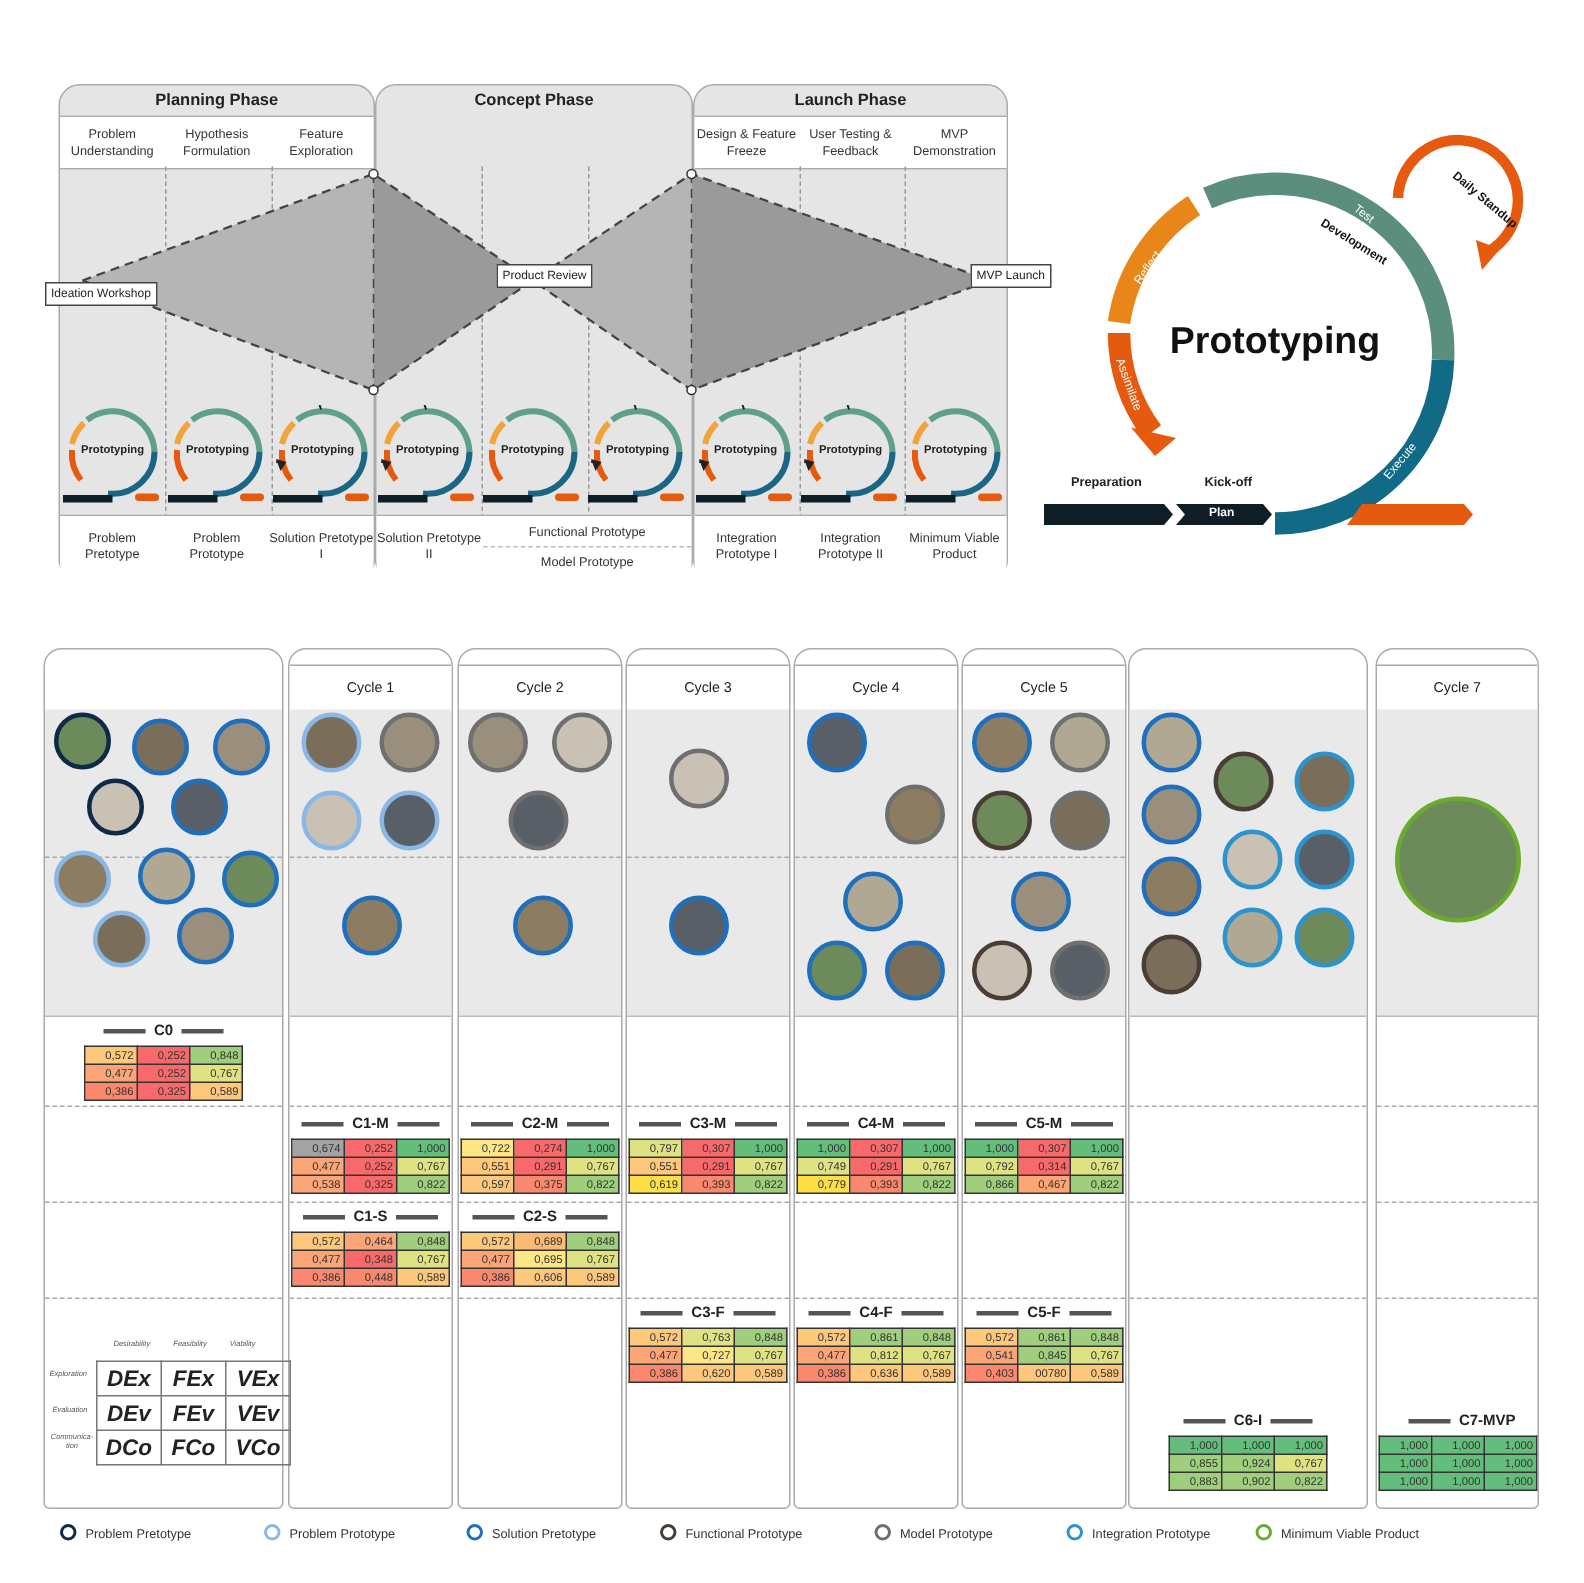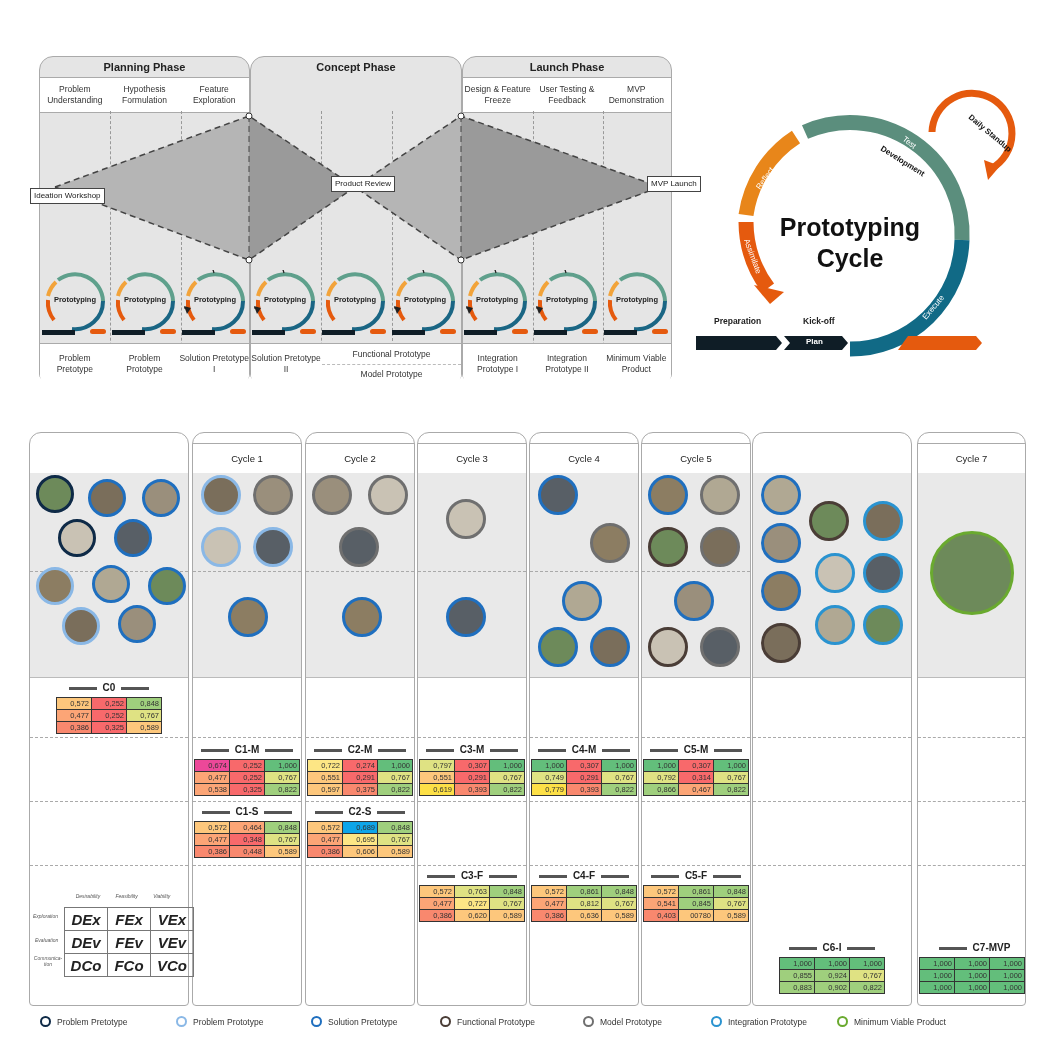--- a/index.html
+++ b/index.html
@@ -206,21 +206,20 @@
     <polygon points="218,256 286,256 292,263 286,270 208,270" fill="#e55a0e"></polygon>
     <text x="212" y="60" font-size="8" fill="#fff" font-family="Liberation Sans, sans-serif" transform="rotate(38 212 60)">Test</text>
     <text x="190" y="70" font-size="8" font-weight="bold" fill="#111" font-family="Liberation Sans, sans-serif" transform="rotate(32 190 70)">Development</text>
     <text x="236" y="240" font-size="8" fill="#fff" font-family="Liberation Sans, sans-serif" transform="rotate(-50 236 240)">Execute</text>
     <text x="70" y="110" font-size="8" fill="#fff" font-family="Liberation Sans, sans-serif" transform="rotate(-55 70 110)">Reflect</text>
     <text x="54" y="160" font-size="8" fill="#fff" font-family="Liberation Sans, sans-serif" transform="rotate(70 54 160)">Assimilate</text>
     <text x="278" y="38" font-size="8" font-weight="bold" fill="#111" font-family="Liberation Sans, sans-serif" transform="rotate(40 278 38)">Daily Standup</text>
   </svg>
   <div class="cycle-title">
     <div>Prototyping</div>
-    <div>Cycle</div>
   </div>
   <div class="abs" style="left:714px;top:316px;font-size:8.5px;font-weight:bold;">Preparation</div>
   <div class="abs" style="left:803px;top:316px;font-size:8.5px;font-weight:bold;">Kick-off</div>
   <div class="abs" style="left:806px;top:337px;font-size:8px;font-weight:bold;color:#fff;">Plan</div>
 </div>
 
 <div id="cycle-columns">
     <div class="col" style="left: 29px; width: 160px;">
       <div class="col-photo">
         <div class="hdash" style="top:98px;"></div>
@@ -269,21 +268,21 @@
         <div class="pic" style="left:60px;top:54px;width:40px;height:40px;border-color:#8ab8e6;background:#585f66;"></div>
         <div class="pic" style="left:35px;top:124px;width:40px;height:40px;border-color:#1f6fbf;background:#8c7d62;"></div>
       </div>
       <div class="hdash" style="top:304px;"></div>
       <div class="hdash" style="top:368px;"></div>
       <div class="hdash" style="top:432px;"></div>
       <div class="mtitle" style="top:310px;"><span class="bar"></span><span>C1-M</span><span class="bar"></span></div>
       <table class="m" style="left:1px;top:326px;">
         <tbody>
           <tr>
-            <td style="background:#ec4899">0,674</td>
+            <td style="background:#a3a3a3">0,674</td>
             <td style="background:#f8696b">0,252</td>
             <td style="background:#63be7b">1,000</td>
           </tr>
           <tr>
             <td style="background:#fca576">0,477</td>
             <td style="background:#f8696b">0,252</td>
             <td style="background:#dfe283">0,767</td>
           </tr>
           <tr>
             <td style="background:#fca576">0,538</td>
@@ -343,21 +342,21 @@
             <td style="background:#f9886e">0,375</td>
             <td style="background:#9fcf7d">0,822</td>
           </tr>
         </tbody>
       </table>
       <div class="mtitle" style="top:372px;"><span class="bar"></span><span>C2-S</span><span class="bar"></span></div>
       <table class="m" style="left:1px;top:388px;">
         <tbody>
           <tr>
             <td style="background:#fdc77c">0,572</td>
-            <td style="background:#0ea5e9">0,689</td>
+            <td style="background:#fdba74">0,689</td>
             <td style="background:#9fcf7d">0,848</td>
           </tr>
           <tr>
             <td style="background:#fca576">0,477</td>
             <td style="background:#fde685">0,695</td>
             <td style="background:#dfe283">0,767</td>
           </tr>
           <tr>
             <td style="background:#f9886e">0,386</td>
             <td style="background:#fdc77c">0,606</td>

